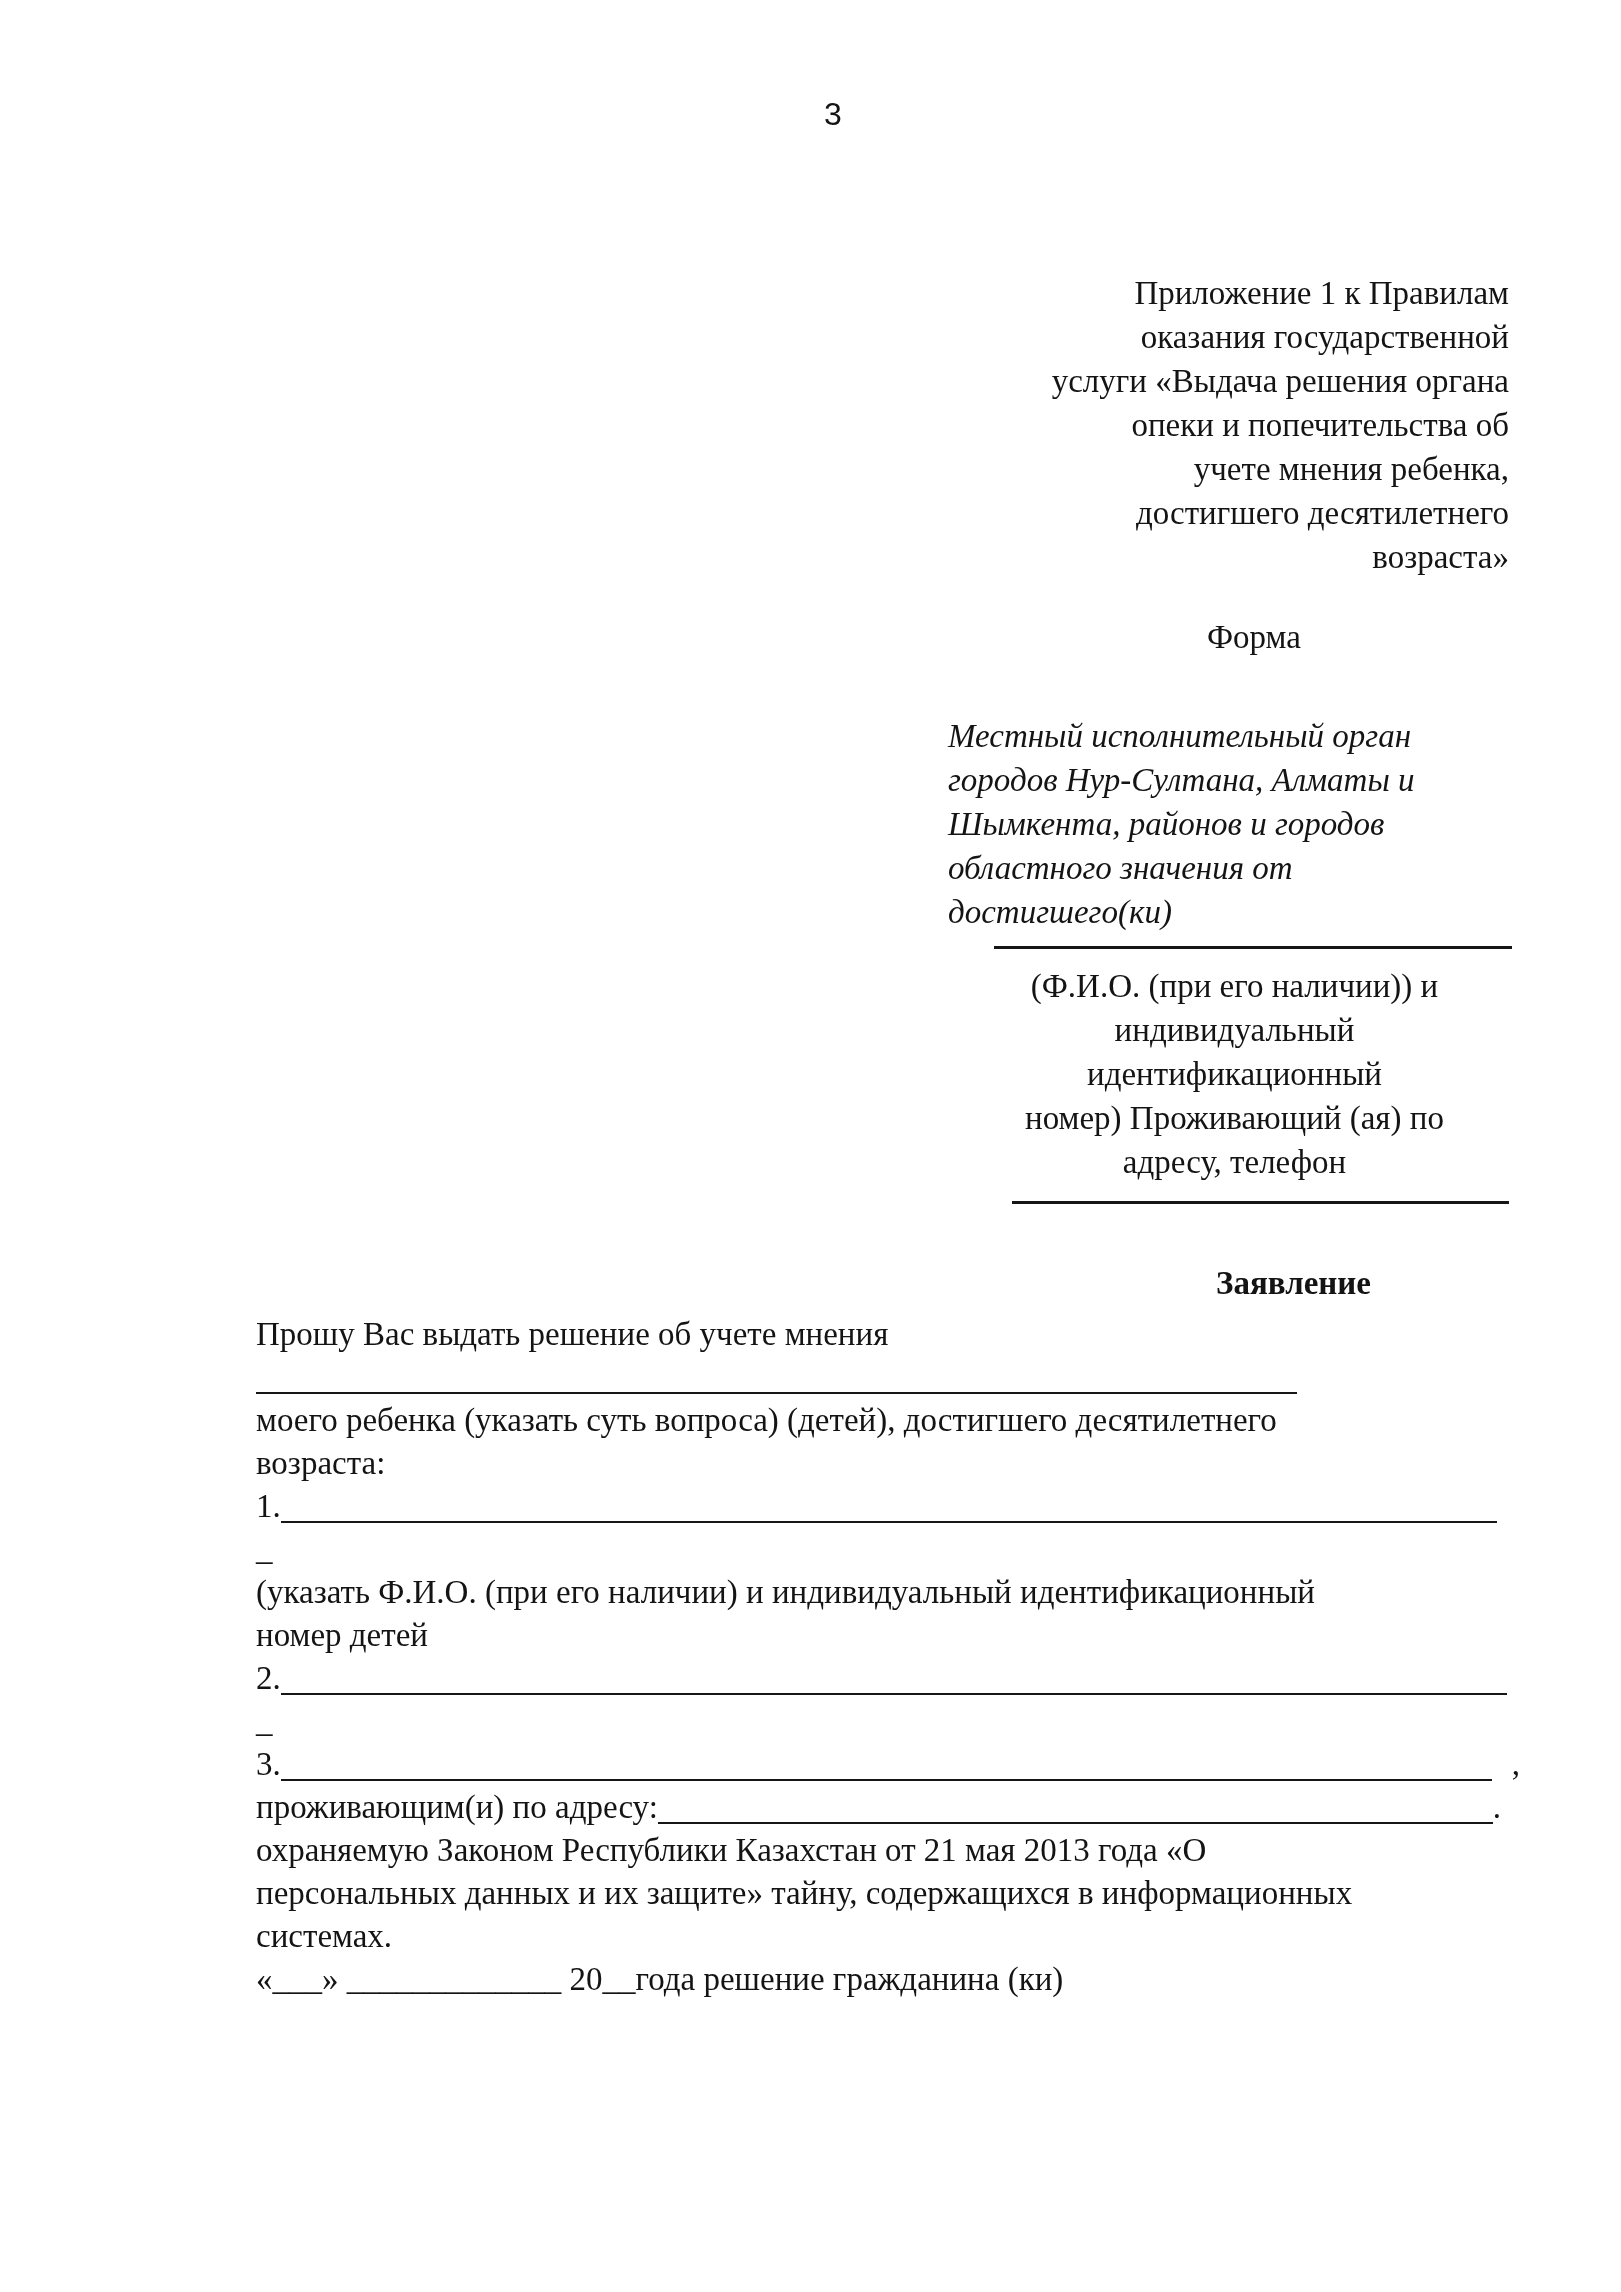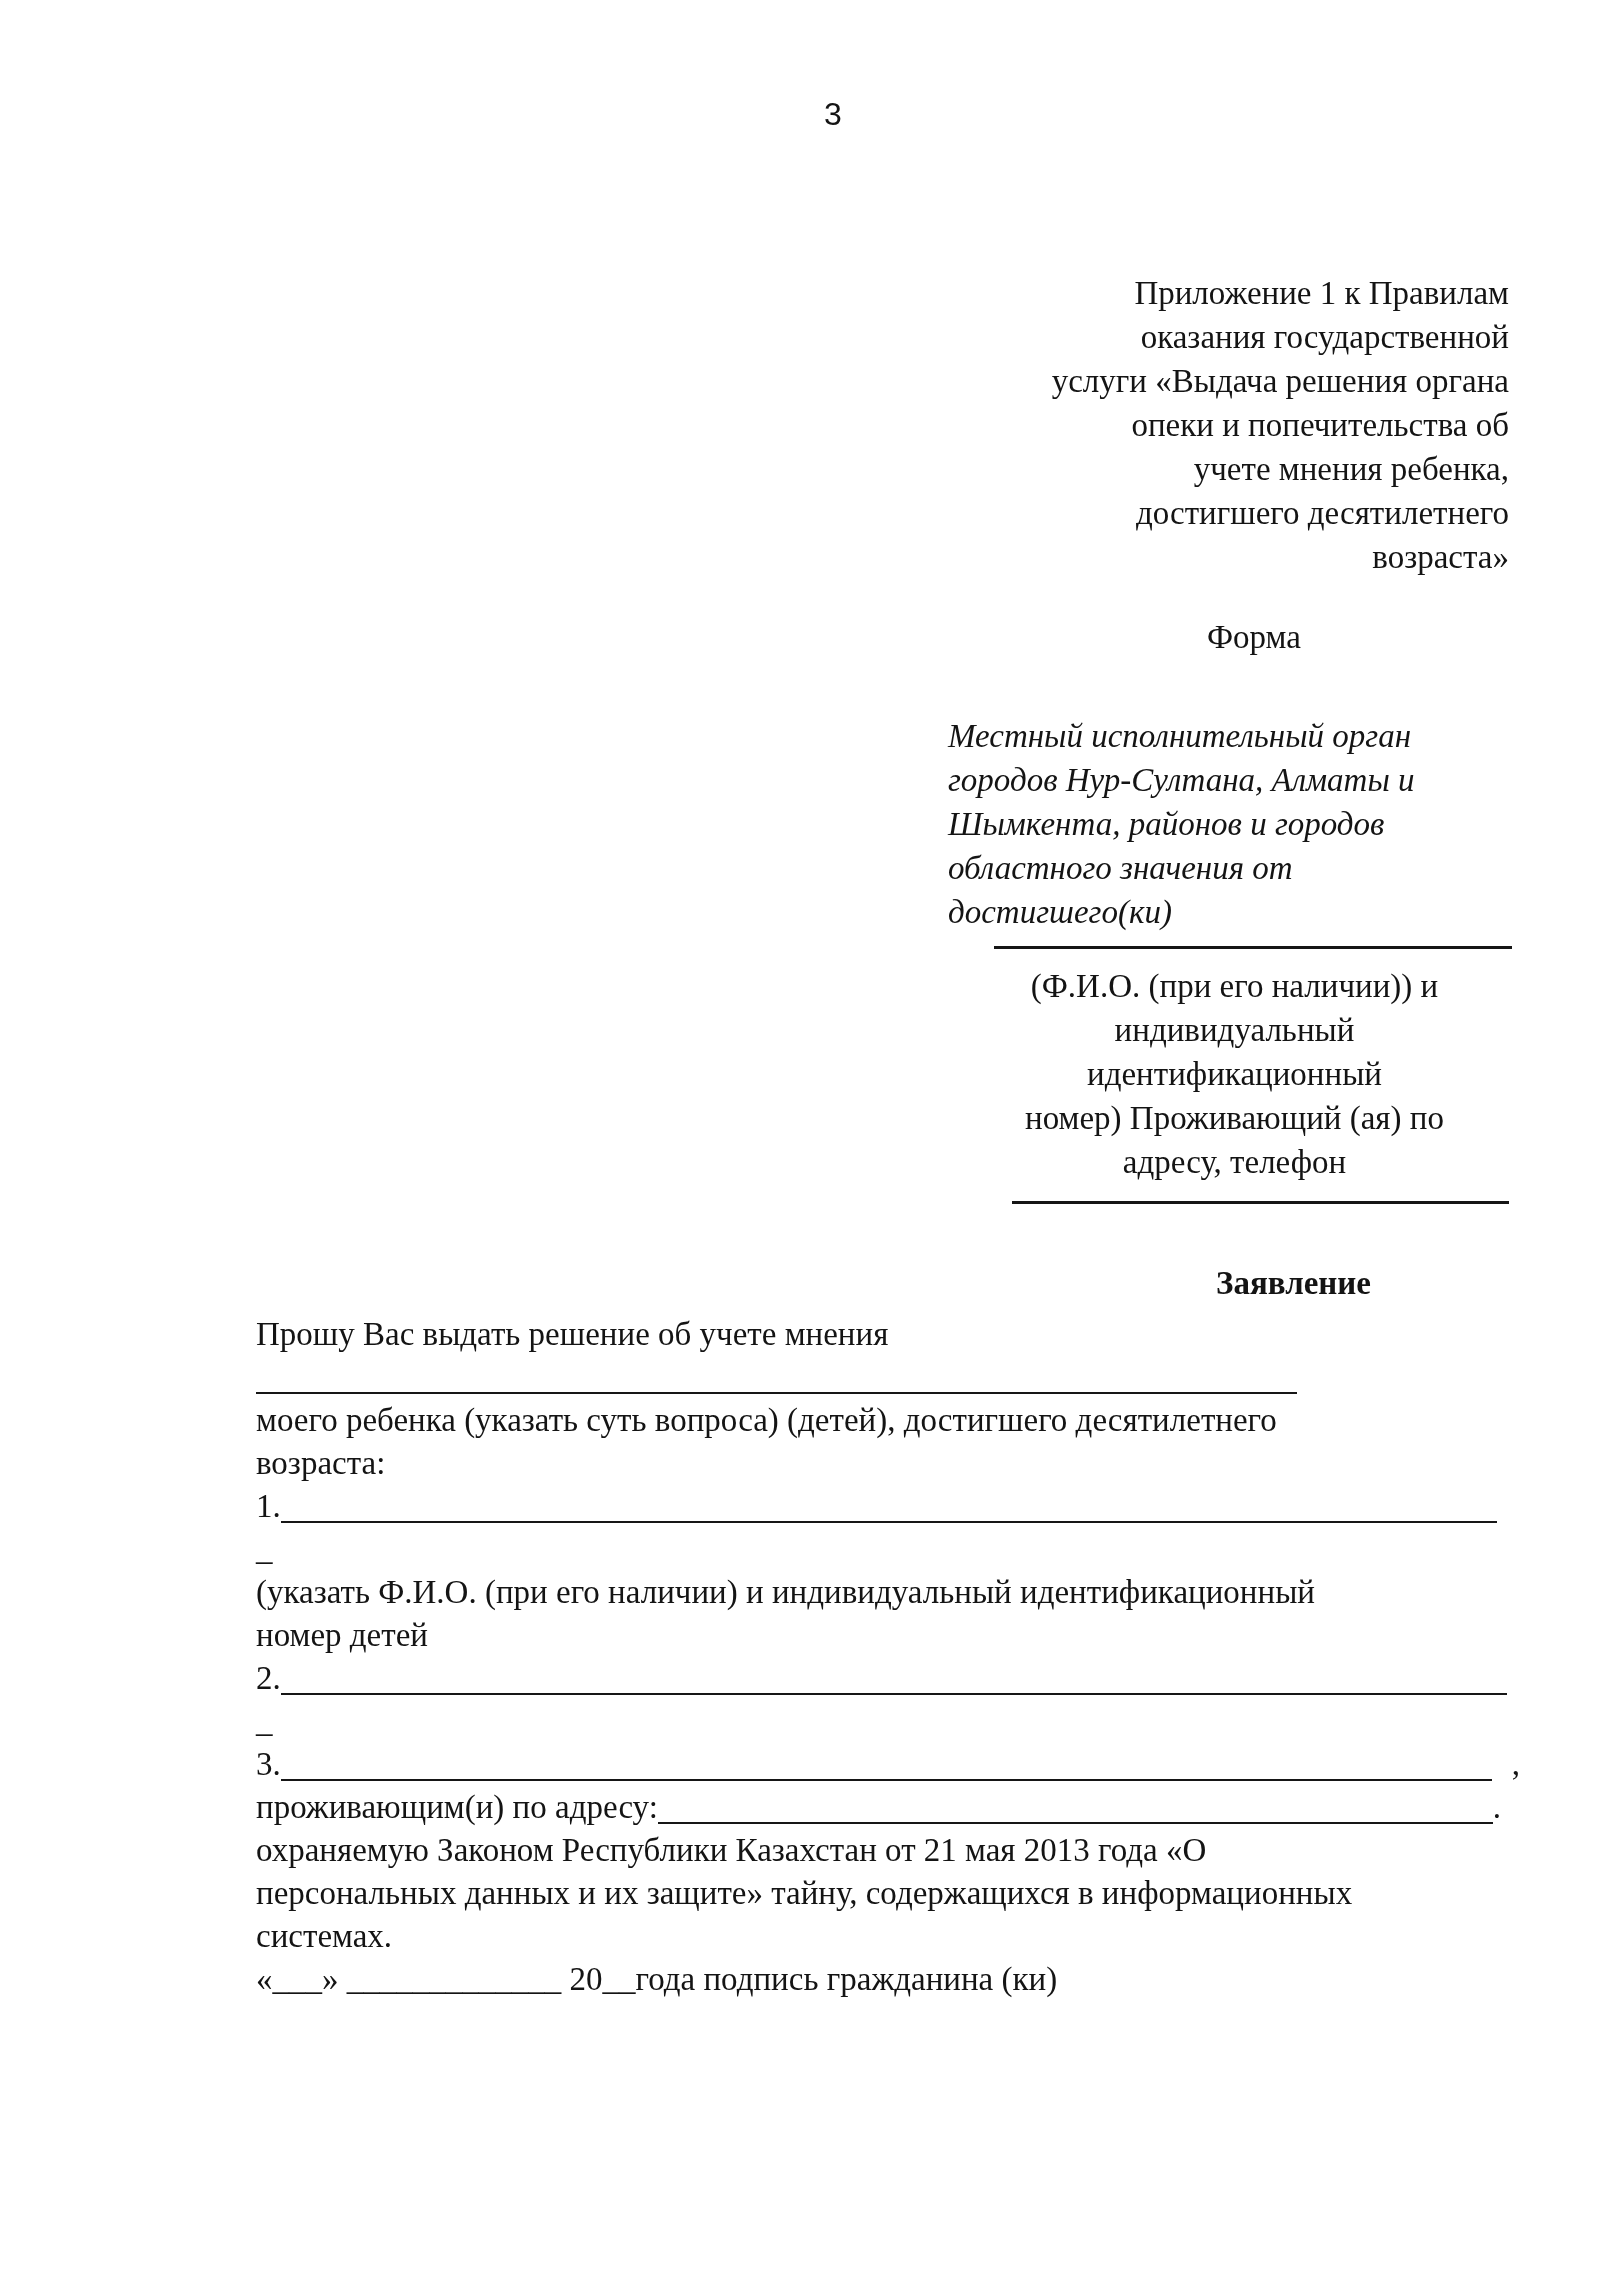--- a/index.html
+++ b/index.html
@@ -150,15 +150,15 @@
 
   <div class="bl ruled w11">
     <span class="lbl">проживающим(и) по адресу:</span>
     <span class="fl"></span>
     <span class="sfx">.</span>
   </div>
 
   <div class="bl">охраняемую Законом Республики Казахстан от 21 мая 2013 года «О</div>
   <div class="bl">персональных данных и их защите» тайну, содержащихся в информационных</div>
   <div class="bl">системах.</div>
-  <div class="bl">«___» _____________ 20__года подпись гражданина (ки)</div>
+  <div class="bl">«___» _____________ 20__года решение гражданина (ки)</div>
 </div>
 
 
 </body></html>

